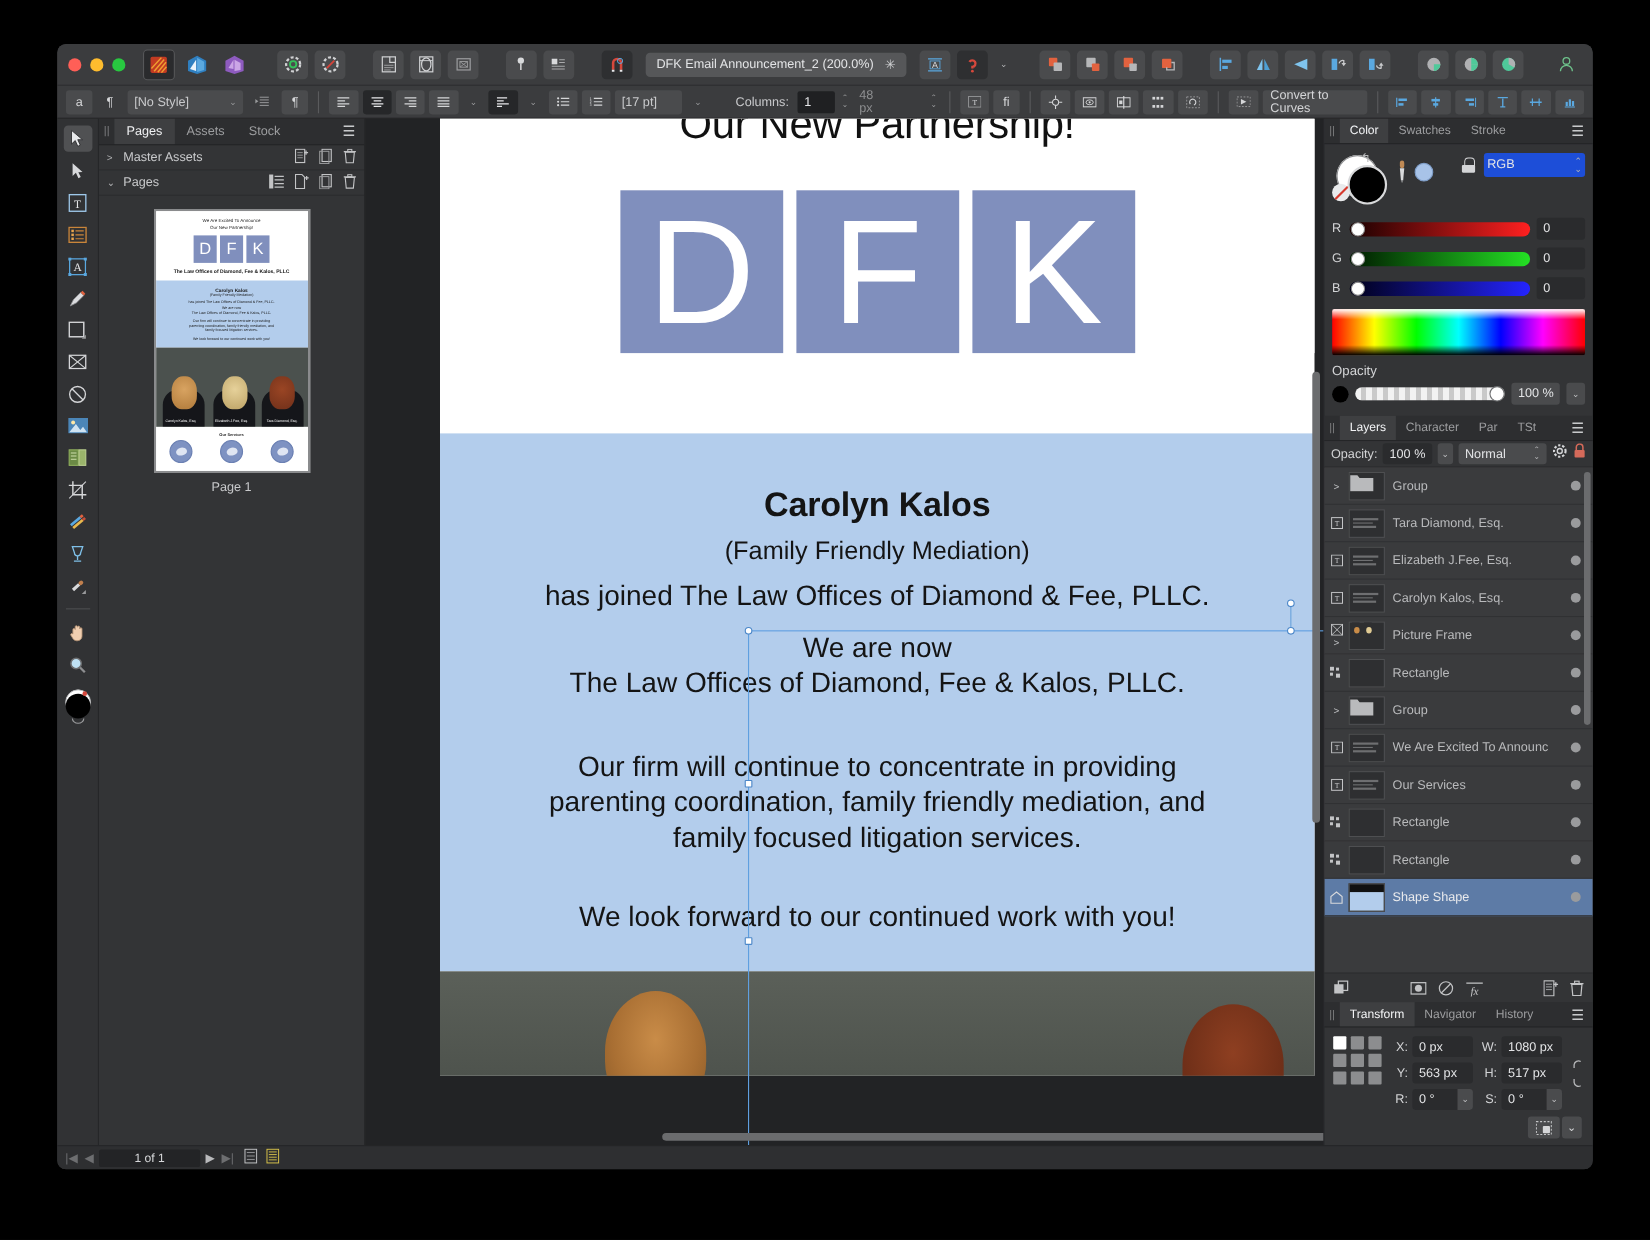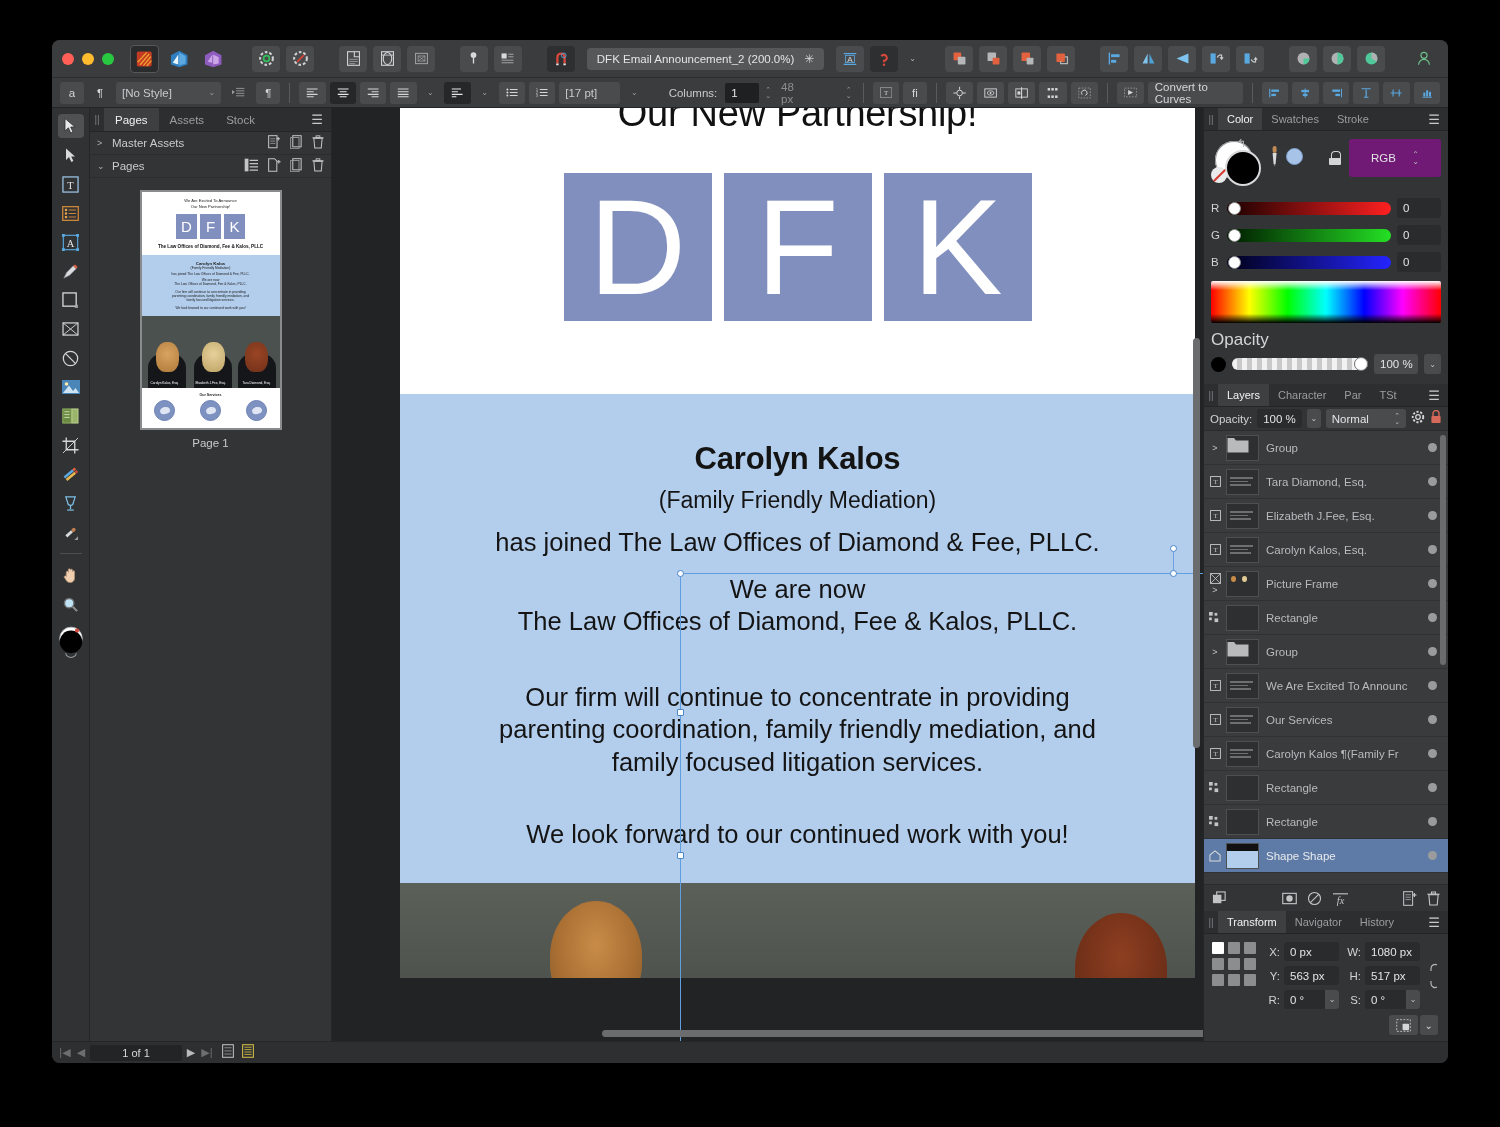--- a/index.html
+++ b/index.html
@@ -259,41 +259,41 @@
   .cw-none::after{content:'';position:absolute;left:-2px;top:7px;width:22px;height:2px;background:#d63a2f;transform:rotate(-45deg);}
   .cw-arrow { position:absolute; left:26px; top:-2px; color:#b6b7b9; font-size:11px;}
   .pick-drop { display:flex; gap:3px; align-items:center; margin-top:6px;}
   .picker-icon { width:16px;height:22px; }
   .blue-ball { width:17px;height:17px;border-radius:50%;background:#a8c3e8;border:1px solid #7f9ec9;}
   .lockbox { margin-left:auto; display:flex; align-items:center; gap:8px; }
   .mini-lock { width:12px;height:14px; position:relative;}
   .mini-lock::before{content:'';position:absolute;left:2px;top:0;width:8px;height:7px;border:1.6px solid #d4d5d7;border-bottom:none;border-radius:4px 4px 0 0;}
   .mini-lock::after{content:'';position:absolute;left:0;bottom:0;width:12px;height:7px;background:#d4d5d7;border-radius:1px;}
   .rgb-sel {
-    background:#701a75; border-radius:3px; width:92px; height:38px;
-    display:flex; align-items:center; padding:0 22px; color:#e2e3e5; font-size:11.5px;
+    background:#1d4ed8; border-radius:3px; width:92px; height:22px;
+    display:flex; align-items:center; padding:0 3px; color:#e2e3e5; font-size:11.5px;
   }
   .rgb-sel .ch { margin-left:auto; font-size:8px; color:#b5b6b8; line-height:7px; display:flex; flex-direction:column;}
 
   .slider-row { display:flex; align-items:center; gap:6px; margin-top:7px; }
   .sl-label { width:10px; color:#d2d3d5; font-size:11.5px; }
   .sl-track { flex:1; height:13px; border-radius:7px; position:relative; }
   .sl-track.r { background: linear-gradient(90deg,#1a0000,#ff2020); }
   .sl-track.g { background: linear-gradient(90deg,#001a00,#24e024); }
   .sl-track.b { background: linear-gradient(90deg,#000018,#2424ff); }
   .sl-knob { position:absolute; left:1px; top:0px; width:13px; height:13px; border-radius:50%; background:#fff; border:1px solid #888; box-sizing:border-box;}
   .sl-val { width:44px; height:20px; background:#2a2b2d; border-radius:3px; color:#e3e4e6; font-size:11.5px; display:flex; align-items:center; padding-left:6px;}
 
   .spectrum {
     height: 42px; margin-top: 9px; border-radius:2px;
     background:
       linear-gradient(180deg, rgba(255,255,255,1) 0%, rgba(255,255,255,0) 22%, rgba(0,0,0,0) 78%, rgba(0,0,0,1) 100%),
       linear-gradient(90deg,#ff0000,#ffff00,#00ff00,#00ffff,#0000ff,#ff00ff,#ff0000);
   }
-  .opacity-lbl { color:#d4d5d7; font-size:17px; margin-top:7px; }
+  .opacity-lbl { color:#d4d5d7; font-size:12px; margin-top:7px; }
   .opacity-row { display:flex; align-items:center; gap:6px; margin-top:4px; }
   .op-dot { width:15px;height:15px;border-radius:50%;background:#000;}
   .op-track { flex:1; height:12px; border-radius:6px; position:relative;
     background: repeating-linear-gradient(90deg,#f2f2f2 0 5px,#c9c9c9 5px 10px),
                 linear-gradient(90deg,#fff,#000);
     background-blend-mode: normal;
   }
   .op-knob { position:absolute; right:0px; top:-1px; width:14px;height:14px;border-radius:50%;background:#fff;border:1.5px solid #6f7072; box-sizing:border-box;}
   .op-val { width:44px;height:20px;background:#4a4b4d;border-radius:3px;color:#e3e4e6;font-size:11.5px;display:flex;align-items:center;padding-left:6px;}
   .op-chev { width:17px;height:20px;background:#4a4b4d;border-radius:3px;color:#c2c3c5;font-size:8px;display:flex;align-items:center;justify-content:center;}
@@ -1373,37 +1373,20 @@
                 <i style="width:90%"></i>
                 <i style="width:70%"></i>
                 <i style="width:85%"></i>
               </span>
             </span>
             <span class="lr-name">Our Services</span>
             <span class="lr-dot"></span>
           </div>
           <div class="layer-row">
             <span class="lr-left">
-              <svg width="11" height="11" viewBox="0 0 12 12">
-                <rect x="0.6" y="0.6" width="10.8" height="10.8" fill="none" stroke="#c3c4c6" stroke-width="1"></rect>
-                <text x="6" y="9" font-size="7.5" fill="#c3c4c6" text-anchor="middle" font-family="Liberation Serif">T</text>
-              </svg>
-            </span>
-            <span class="lr-thumb">
-              <span class="tn-text">
-                <i style="width:90%"></i>
-                <i style="width:70%"></i>
-                <i style="width:85%"></i>
-              </span>
-            </span>
-            <span class="lr-name">Carolyn Kalos ¶(Family Fr</span>
-            <span class="lr-dot"></span>
-          </div>
-          <div class="layer-row">
-            <span class="lr-left">
               <svg width="12" height="11" viewBox="0 0 13 12">
                 <g fill="#c3c4c6">
                   <rect x="0" y="0" width="4" height="4"></rect>
                   <rect x="6" y="1" width="3" height="3"></rect>
                   <rect x="0" y="6" width="3" height="3"></rect>
                   <rect x="6" y="7" width="4" height="4"></rect>
                 </g>
               </svg>
             </span>
             <span class="lr-thumb"><span class="tn-white"></span></span>

